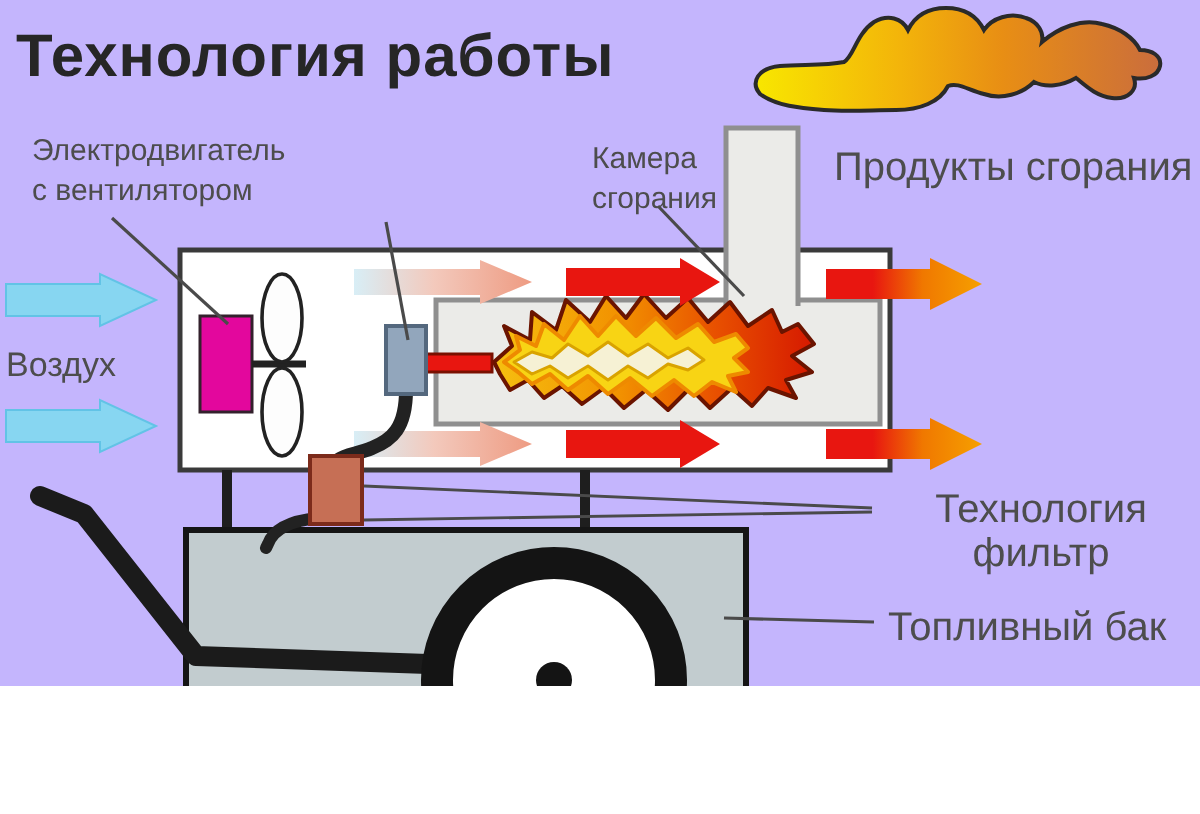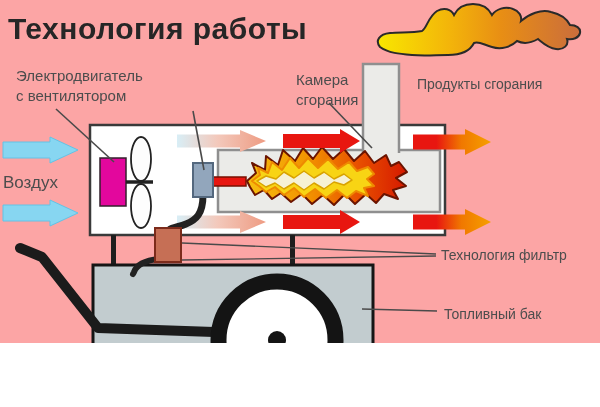--- a/index.html
+++ b/index.html
@@ -1,28 +1,28 @@
 <!DOCTYPE html>
 <html><head>
 <meta charset="utf-8">
 <style>
   html,body{margin:0;padding:0;background:#fff;}
   .stage{
     position:relative;width:600px;height:343px;overflow:hidden;
-    background:#fca5a5;
+    background:#c4b5fd;
     font-family:"Liberation Sans", sans-serif;
   }
   .stage svg{position:absolute;left:0;top:0;}
   .title{
     position:absolute;left:8px;top:12px;
     font-size:30px;font-weight:700;color:#262626;letter-spacing:.5px;
   }
   .lbl{position:absolute;color:#4d4d4d;font-size:15px;line-height:20px;}
   .lbl span{display:block;}
-  .lbl.big{font-size:14px;line-height:24px;}
+  .lbl.big{font-size:20px;line-height:24px;text-align:center;}
   .air{position:absolute;left:3px;top:173px;font-size:17px;color:#4d4d4d;}
 </style>
 </head>
 <body>
 
 <div class="stage">
 
 <svg width="600" height="407" viewBox="0 0 600 407">
   <defs>
     <linearGradient id="smokeGrad" x1="379" x2="583" y1="0" y2="0" gradientUnits="userSpaceOnUse">

